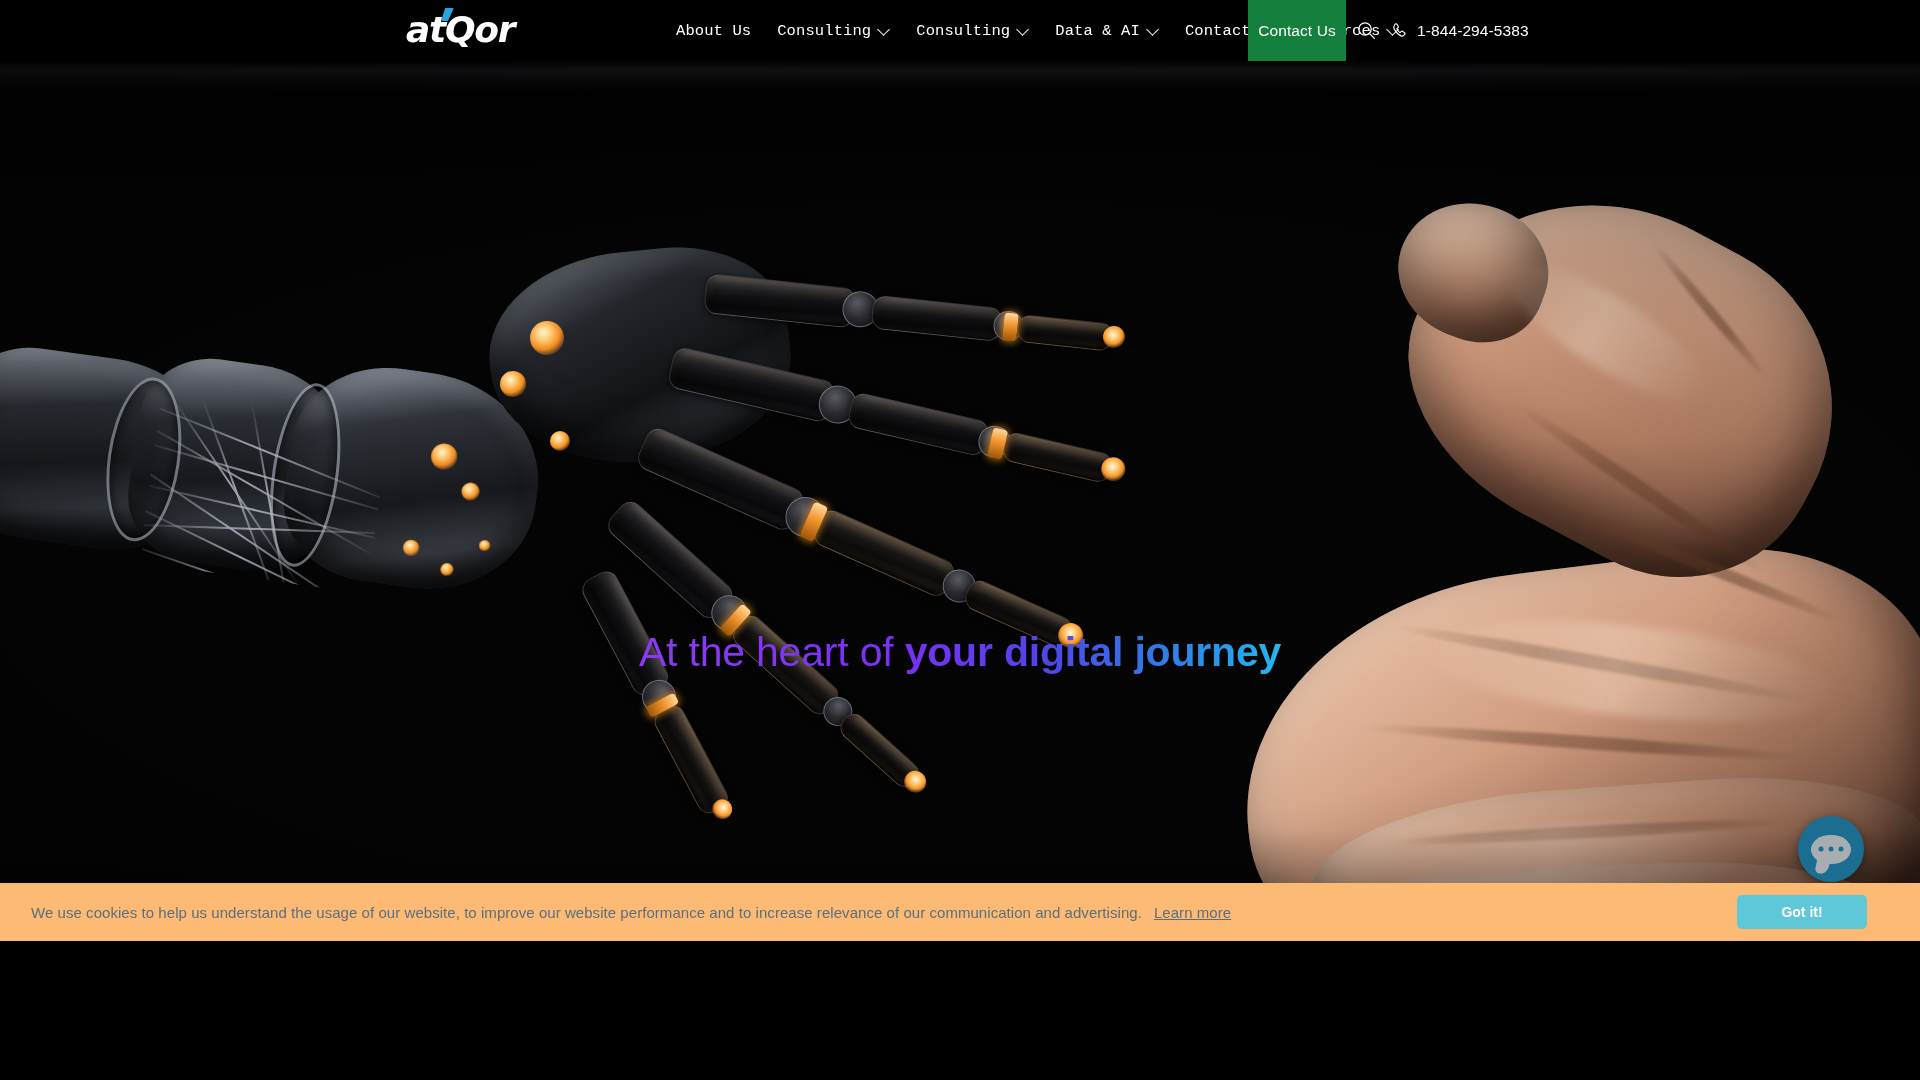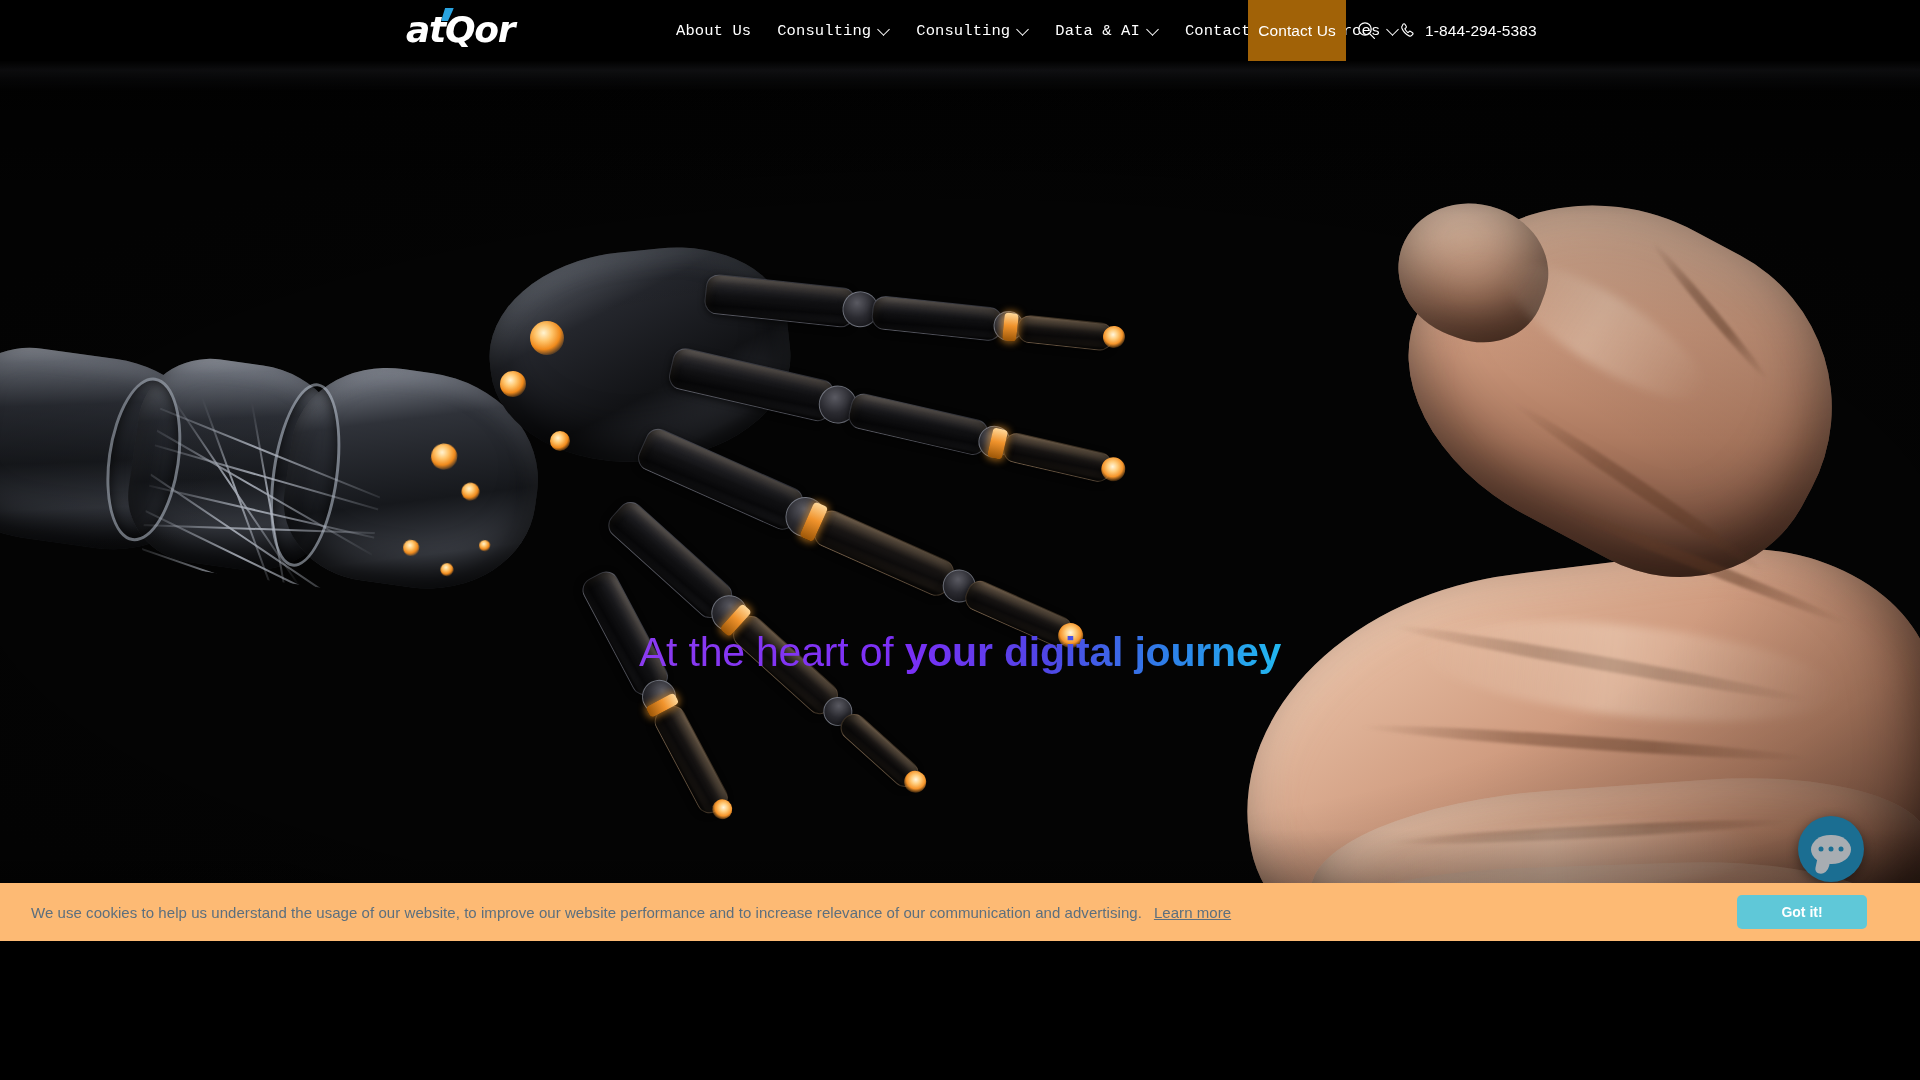--- a/index.html
+++ b/index.html
@@ -113,40 +113,40 @@
     transform: rotate(45deg);
   }
 
   
   .contact-btn {
     position: absolute;
     left: 1248px;
     top: 0;
     width: 98px;
     height: 61px;
-    background: #a16207;
+    background: #15803d;
     color: #ffffff;
     font-size: 15.5px;
     font-weight: 400;
     display: flex;
     align-items: center;
     justify-content: center;
     cursor: pointer;
     letter-spacing: 0.1px;
   }
 
   
   .nav-right {
     position: absolute;
     left: 1355px;
     top: 0;
     height: 61px;
     display: flex;
     align-items: center;
-    gap: 22px;
+    gap: 14px;
   }
   .icon-btn {
     width: 22px; height: 22px;
     display: flex; align-items: center; justify-content: center;
     cursor: pointer;
   }
   .icon-btn svg { display: block; }
   .phone-link {
     display: flex;
     align-items: center;

